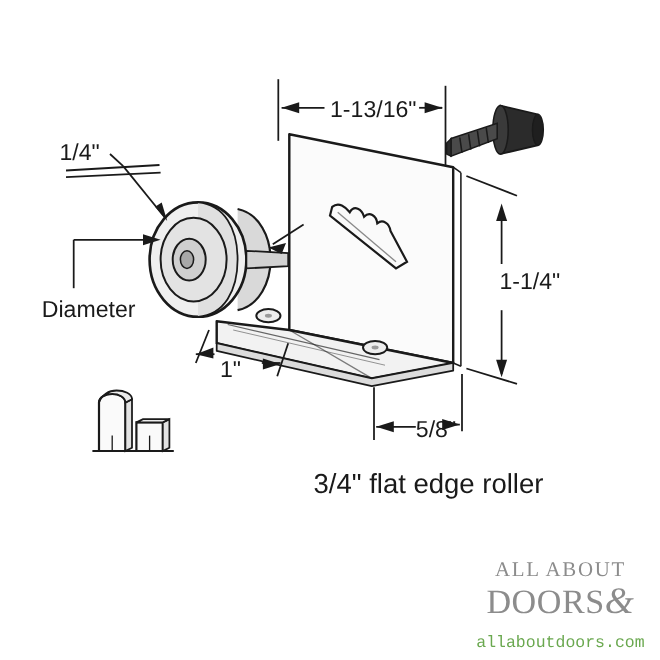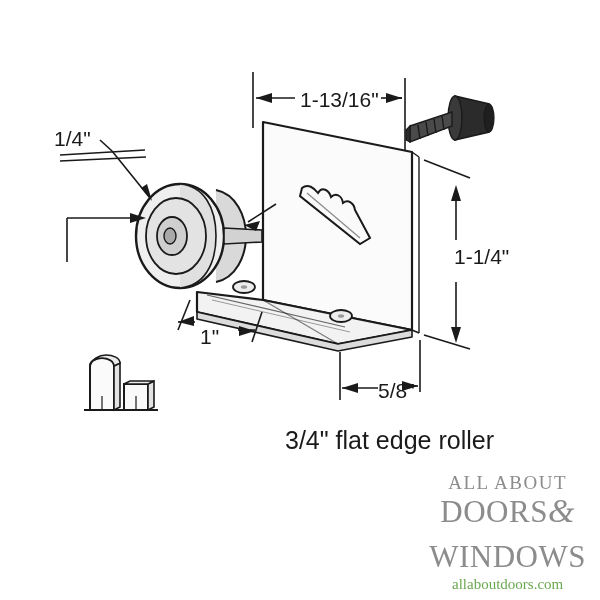--- a/index.html
+++ b/index.html
@@ -69,21 +69,21 @@
     letter-spacing: 0.5px;
     display: block;
   }
   .brand .amp {
     font-style: italic;
     font-size: 34px;
   }
   .brand .url {
     display: block;
     margin-top: 5px;
-    font-family: Liberation Serif, serif;
+    font-family: Liberation Mono, monospace;
     font-size: 15px;
     color: #6aa84f;
     letter-spacing: 0;
   }
 </style>
 </head>
 <body>
 
 <div id="diagram-root">
 
@@ -246,25 +246,25 @@
       <line x1="84" y1="410" x2="158" y2="410" stroke="#1a1a1a" stroke-width="2"></line>
 
       <line x1="102" y1="396" x2="102" y2="410" stroke="#1a1a1a" stroke-width="1.2"></line>
       <line x1="136" y1="396" x2="136" y2="410" stroke="#1a1a1a" stroke-width="1.2"></line>
     </g>
 
   </svg>
 
   <div class="dim-label lbl-1-13-16">1-13/16"</div>
   <div class="dim-label lbl-quarter">1/4"</div>
+  <div class="dim-label lbl-diameter">Diameter</div>
   <div class="dim-label lbl-1in">1"</div>
   <div class="dim-label lbl-1-1-4">1-1/4"</div>
   <div class="dim-label lbl-5-8">5/8"</div>
   <div class="dim-label lbl-caption">3/4" flat edge roller</div>
 
   <div class="brand">
     <span class="line1">ALL ABOUT</span>
     <span class="line2"><span>DOORS</span><span class="amp">&amp;</span></span>
-    <span class="line3">WINDOWS</span>
     <span class="url">allaboutdoors.com</span>
   </div>
 
 </div>
 
 </body></html>

